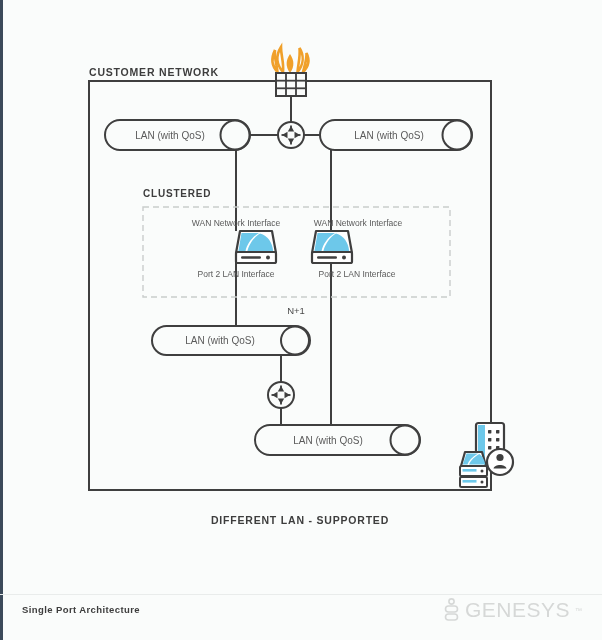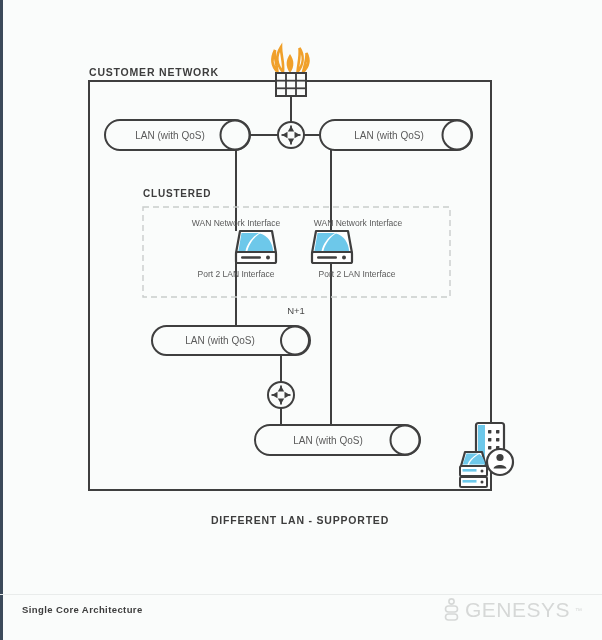--- a/index.html
+++ b/index.html
@@ -245,21 +245,21 @@
         <circle cx="500" cy="457.5" r="3.6" fill="#3f3f3f"></circle>
         <path d="M 493.5,468.5 C 494.2,463.8 505.8,463.8 506.5,468.5 Z" fill="#3f3f3f"></path>
       </g>
     </g>
 
     <text x="300" y="524" text-anchor="middle" font-family="Liberation Sans, sans-serif" font-size="10.5" font-weight="bold" letter-spacing="0.8" fill="#3d3d3d">DIFFERENT LAN - SUPPORTED</text>
   </svg>
 
   <div class="footer">
     <div class="footer-sep"></div>
-    <div class="footer-title">Single Core Architecture</div>
+    <div class="footer-title">Single Port Architecture</div>
     <div class="brand">
       <svg width="17" height="24" viewBox="0 0 17 24">
         <circle cx="8.5" cy="3.5" r="2.6" fill="none" stroke="#d6d8d7" stroke-width="1.6"></circle>
         <rect x="2.5" y="8" width="12" height="6" rx="3" fill="none" stroke="#d6d8d7" stroke-width="1.6"></rect>
         <rect x="2.5" y="16" width="12" height="6" rx="3" fill="none" stroke="#d6d8d7" stroke-width="1.6"></rect>
       </svg>
       <span class="brand-word">GENESYS</span>
       <span class="brand-tm">™</span>
     </div>
   </div>

